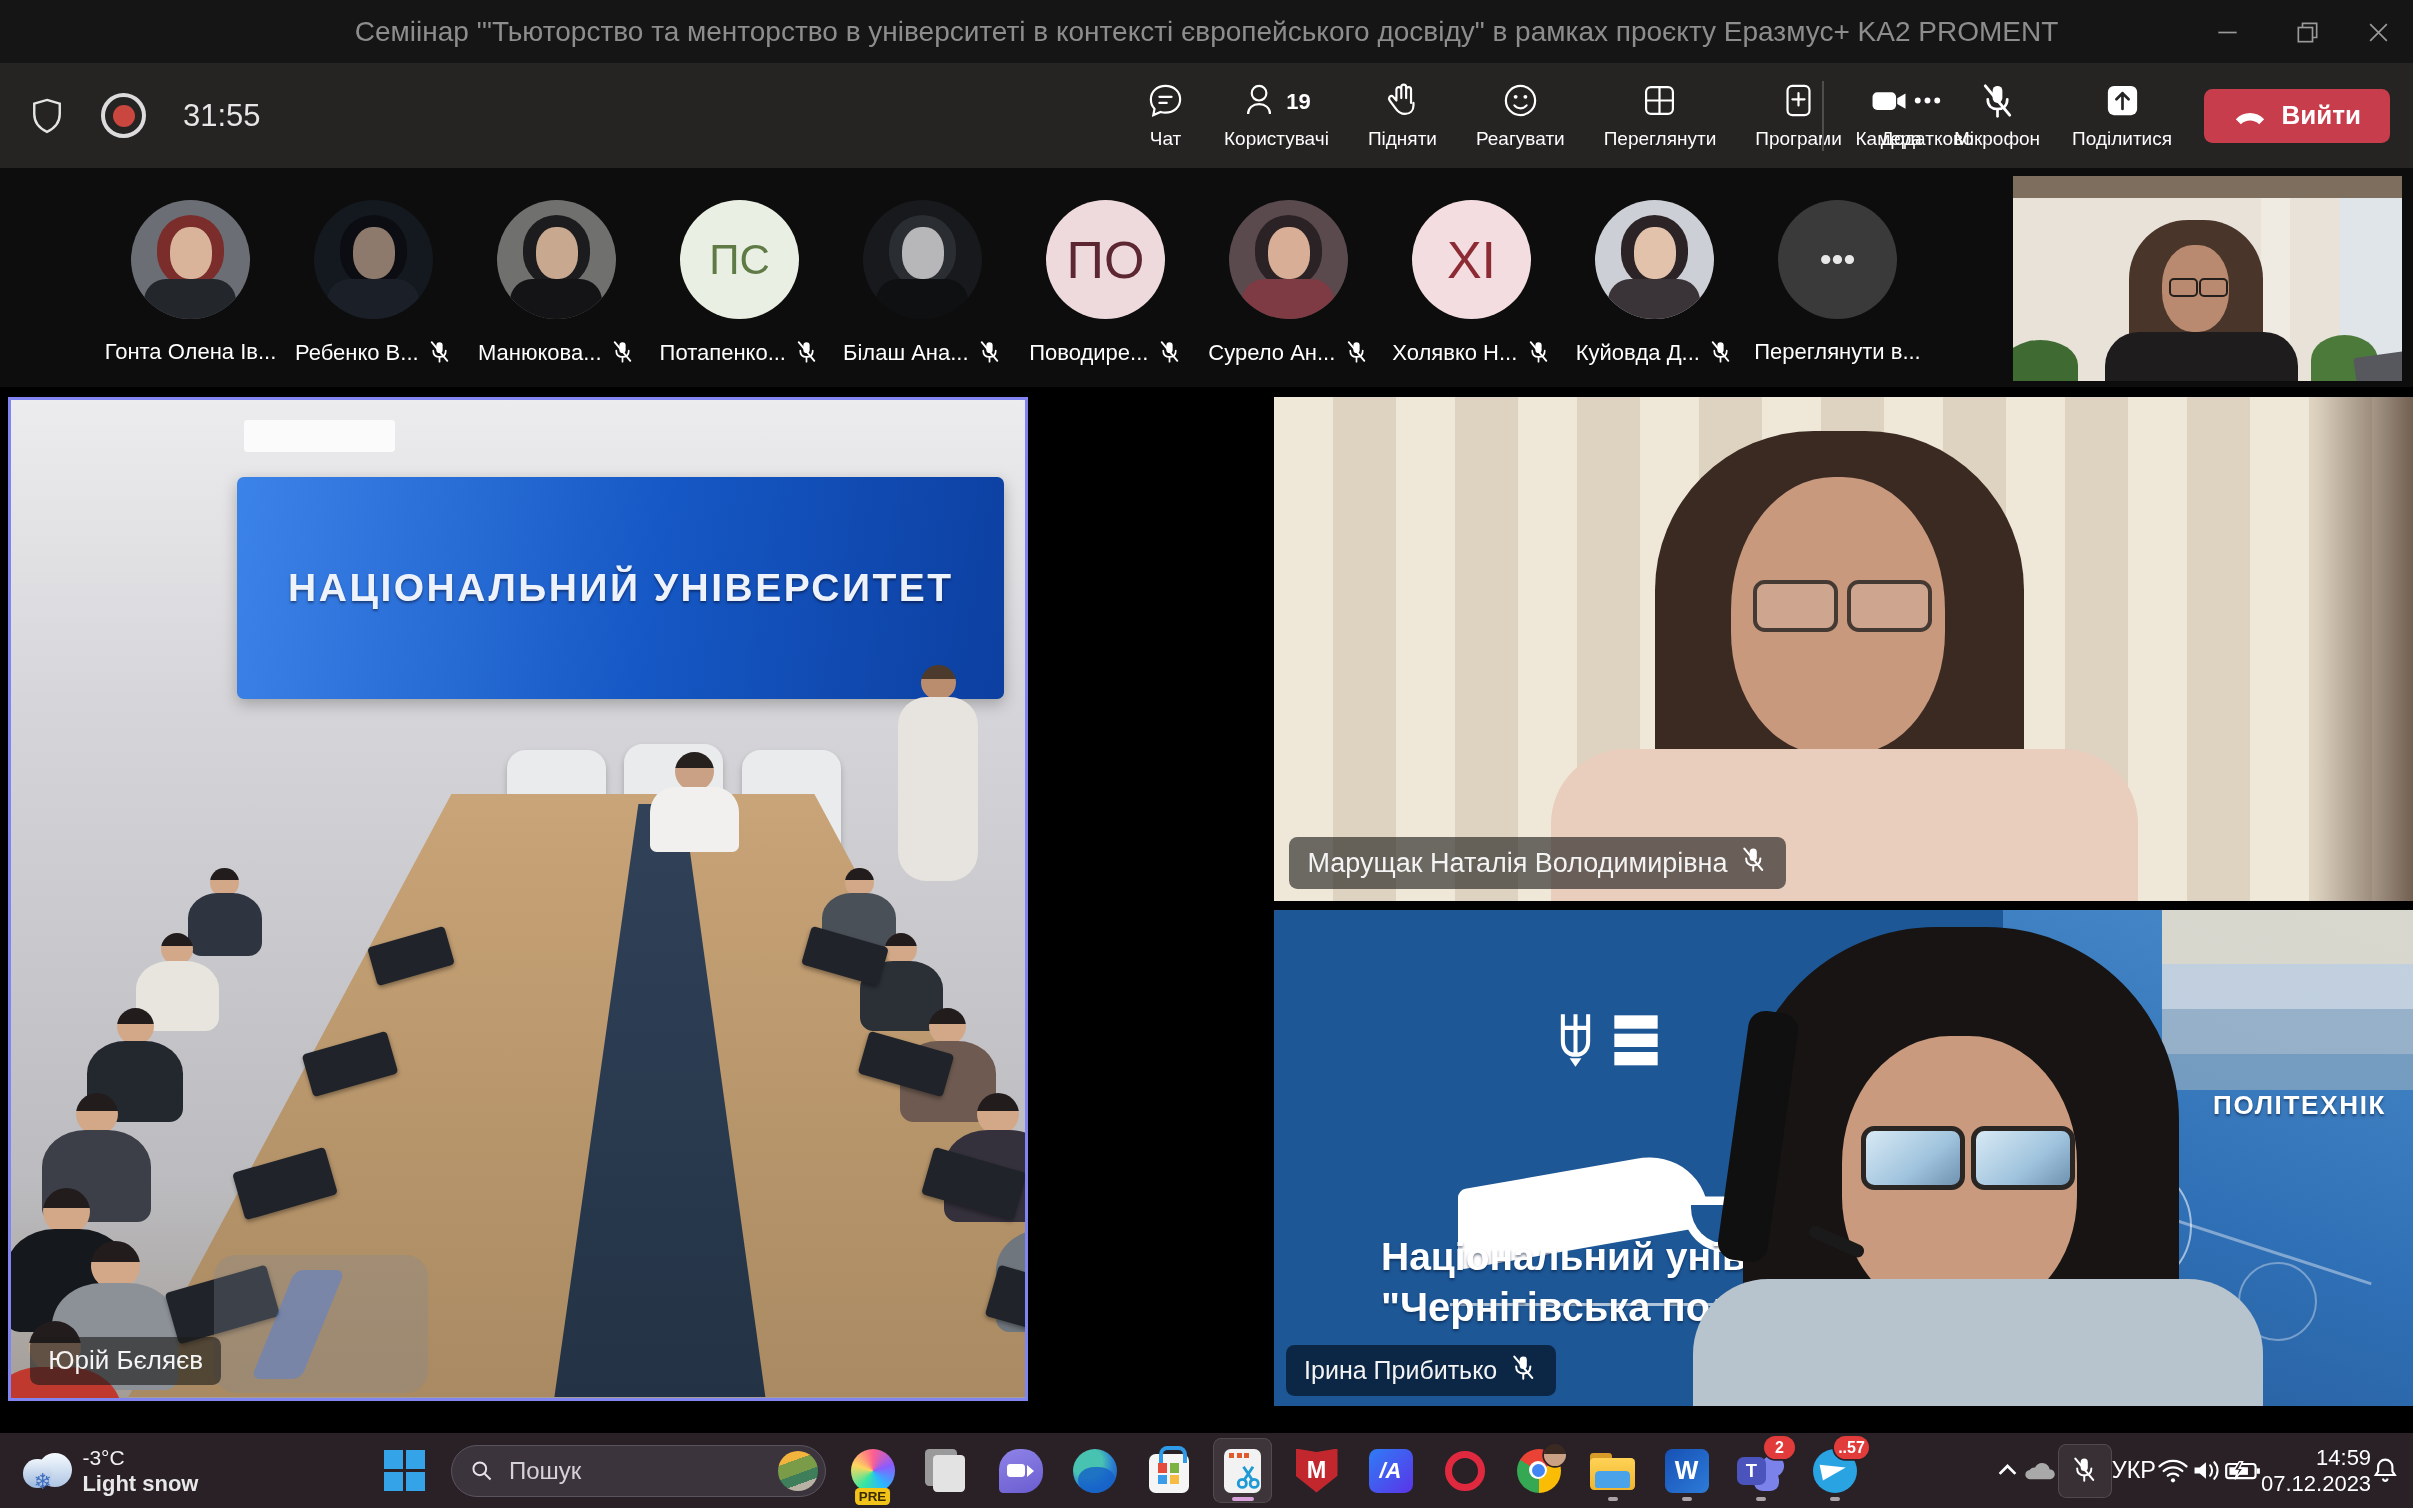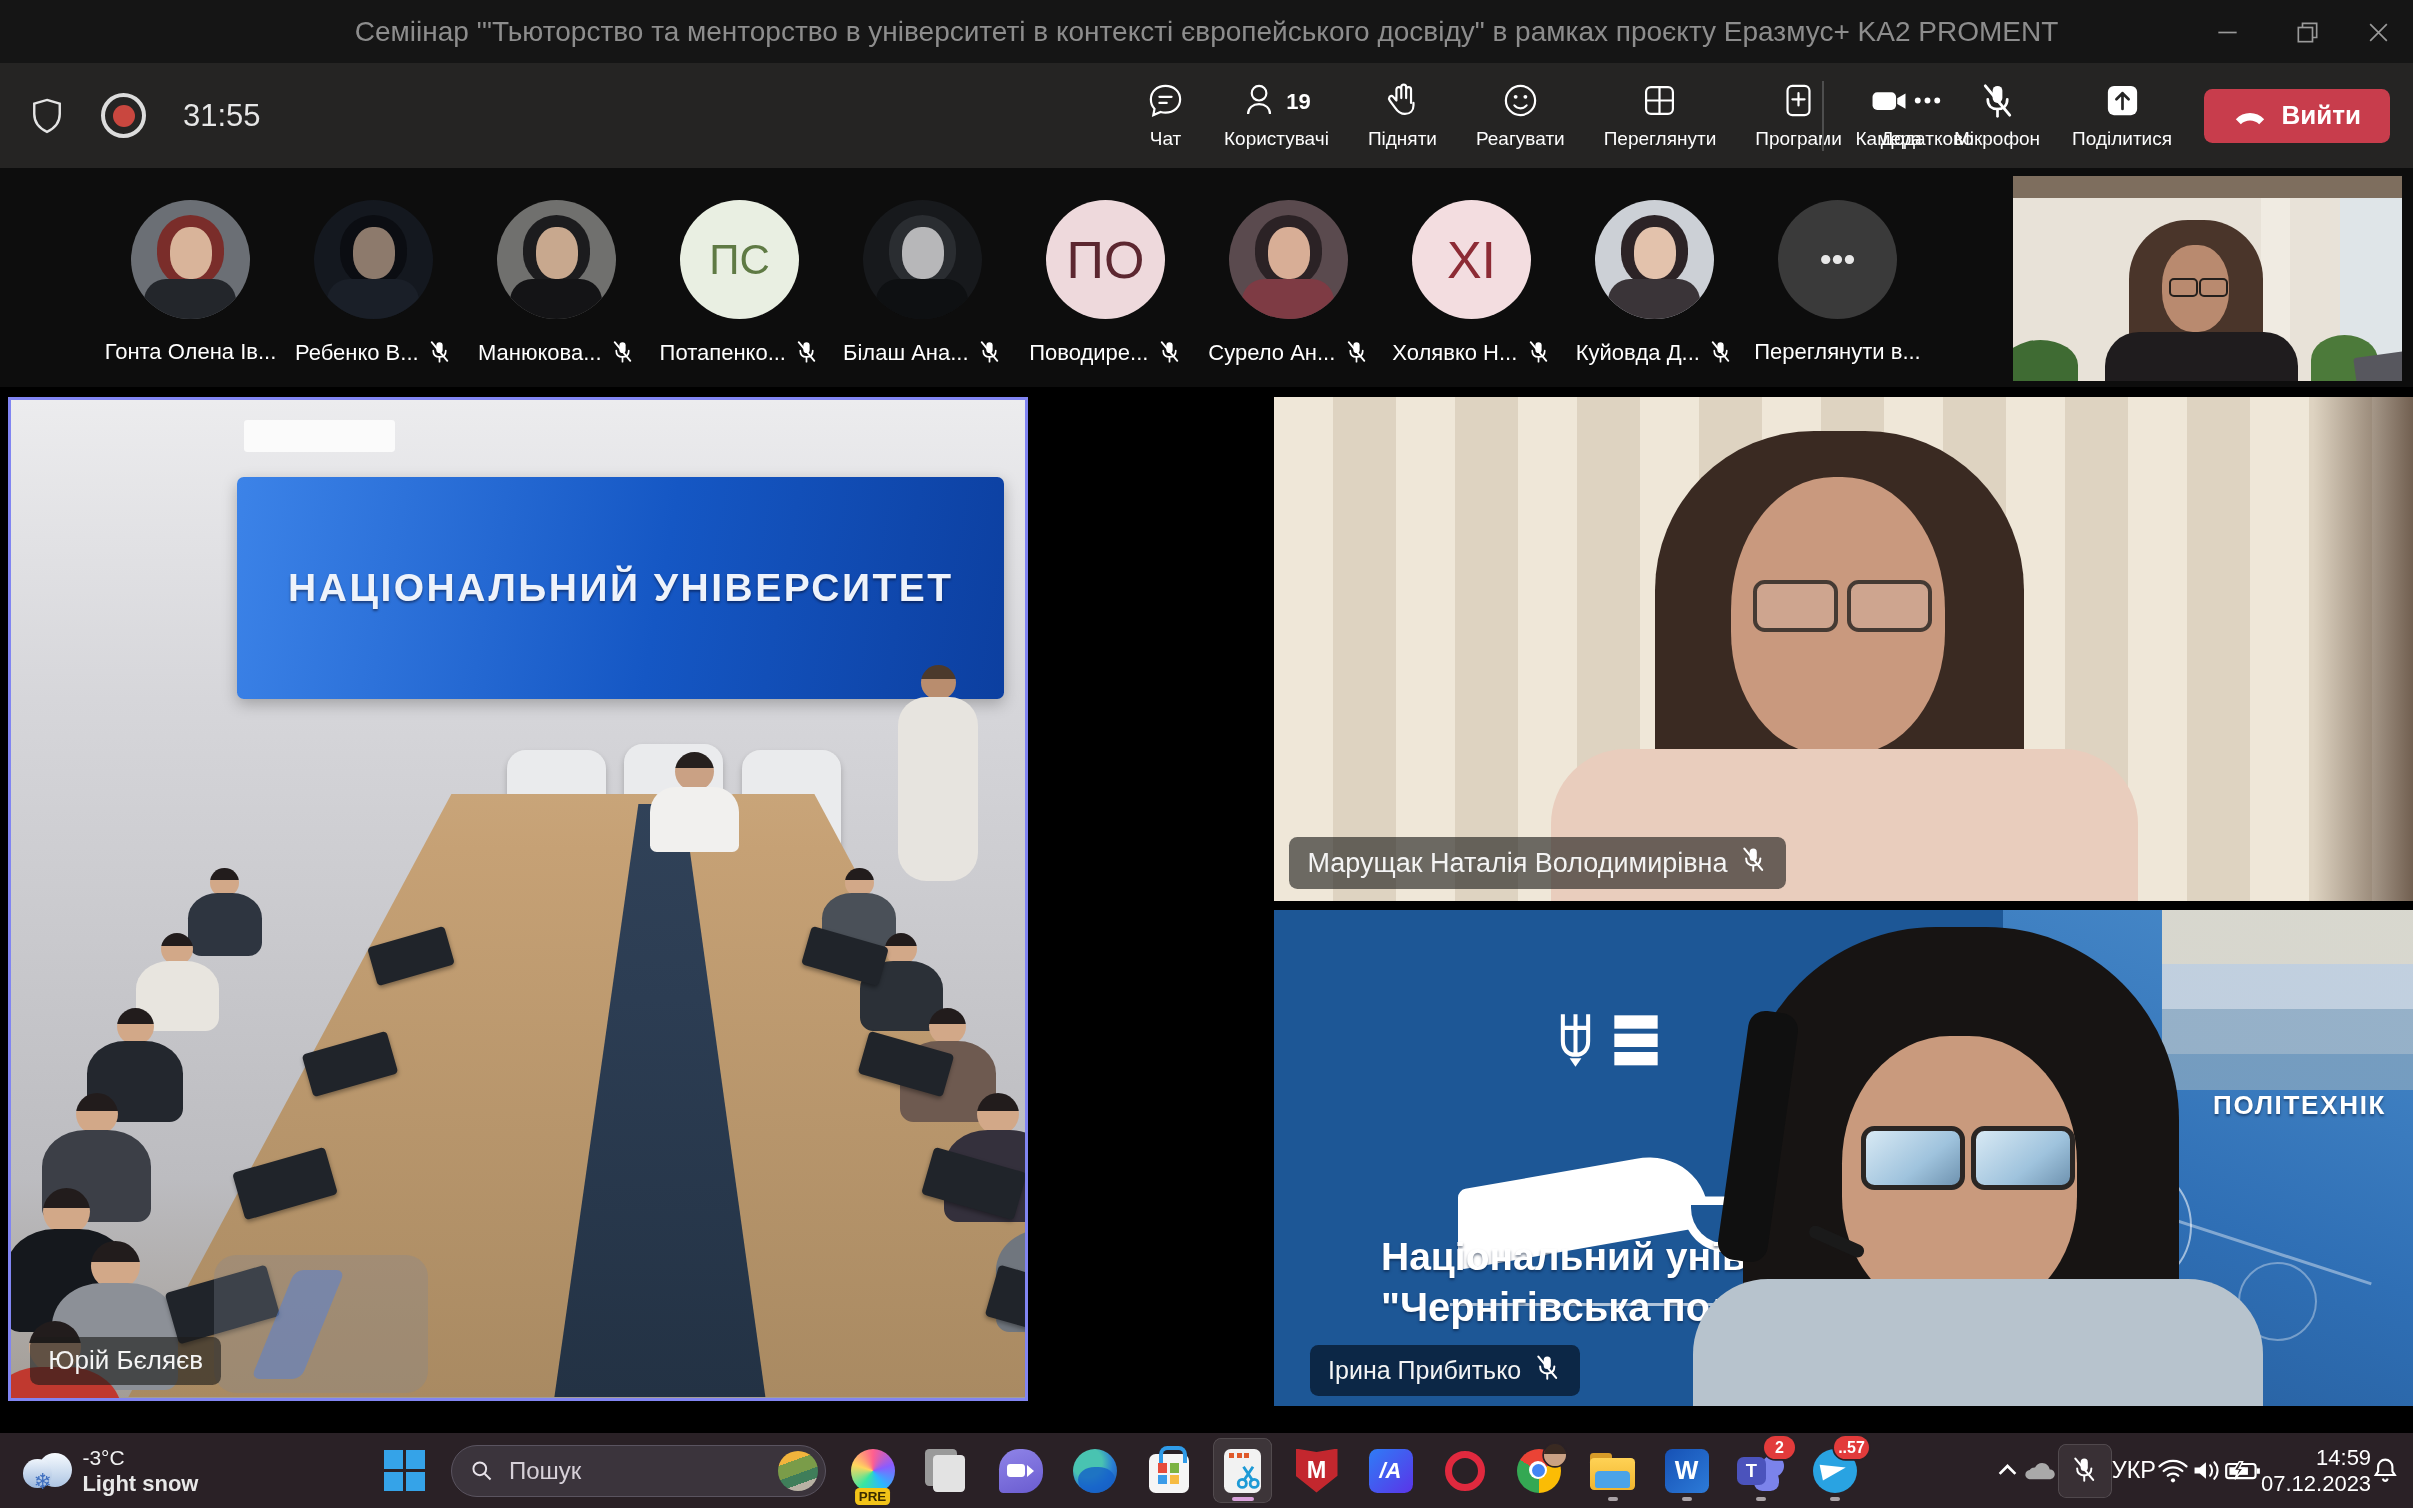--- a/index.html
+++ b/index.html
@@ -480,21 +480,21 @@
       <div class="uni-line" style="left:107px;top:325px;font-size:39px;">Національний універ</div>
       <div class="uni-line" style="left:107px;top:375px;font-size:40px;">"Чернігівська політ</div>
 
       <div class="abs" style="left:469px;top:17px;width:436px;height:486px;background:#171413;border-radius:193px 193px 34px 34px;"></div>
       <div class="abs" style="left:459px;top:101px;width:50px;height:251px;background:#101010;border-radius:17px;transform:rotate(8deg);"></div>
       <div class="abs" style="left:568px;top:126px;width:235px;height:277px;background:#c99a7d;border-radius:46% 46% 42% 42%;"></div>
       <div class="abs" style="left:587px;top:216px;width:94px;height:54px;border:5px solid #2a2624;border-radius:13.4px;background:linear-gradient(140deg,#d8e9f4 0%,#9fc3dd 60%,#6f93b0 100%);"></div>
       <div class="abs" style="left:697px;top:216px;width:94px;height:54px;border:5px solid #2a2624;border-radius:13.4px;background:linear-gradient(140deg,#d8e9f4 0%,#9fc3dd 60%,#6f93b0 100%);"></div>
       <div class="abs" style="left:533px;top:325px;width:59px;height:13.4px;background:#1a1a1a;border-radius:6.7px;transform:rotate(24deg);"></div>
       <div class="abs" style="left:419px;top:369px;width:570px;height:134px;background:#b7c3cd;border-radius:75px 75px 0 0;"></div>
-      <div class="vtag" style="left:11.7px;bottom:10px;font-size:25px;background:rgba(9,30,56,.85);margin-left:24px;">
+      <div class="vtag" style="left:11.7px;bottom:10px;font-size:25px;background:rgba(9,30,56,.85);">
         <span>Ірина Прибитько</span>
         <span class="mic-slot-sm"><svg width="28.5" height="28.5" viewBox="0 0 32 32">
     <rect x="12" y="4" width="8" height="14" rx="4" fill="#fff"></rect>
     <path d="M8 15c0 5.5 3.4 8 8 8s8-2.5 8-8" fill="none" stroke="#fff" stroke-width="2.2" stroke-linecap="round"></path>
     <line x1="16" y1="23" x2="16" y2="29" stroke="#fff" stroke-width="2.2" stroke-linecap="round"></line>
     <line x1="6" y1="4" x2="26" y2="28" stroke="#fff" stroke-width="2.4" stroke-linecap="round"></line>
             </svg></span>
       </div>
     </div>
 

